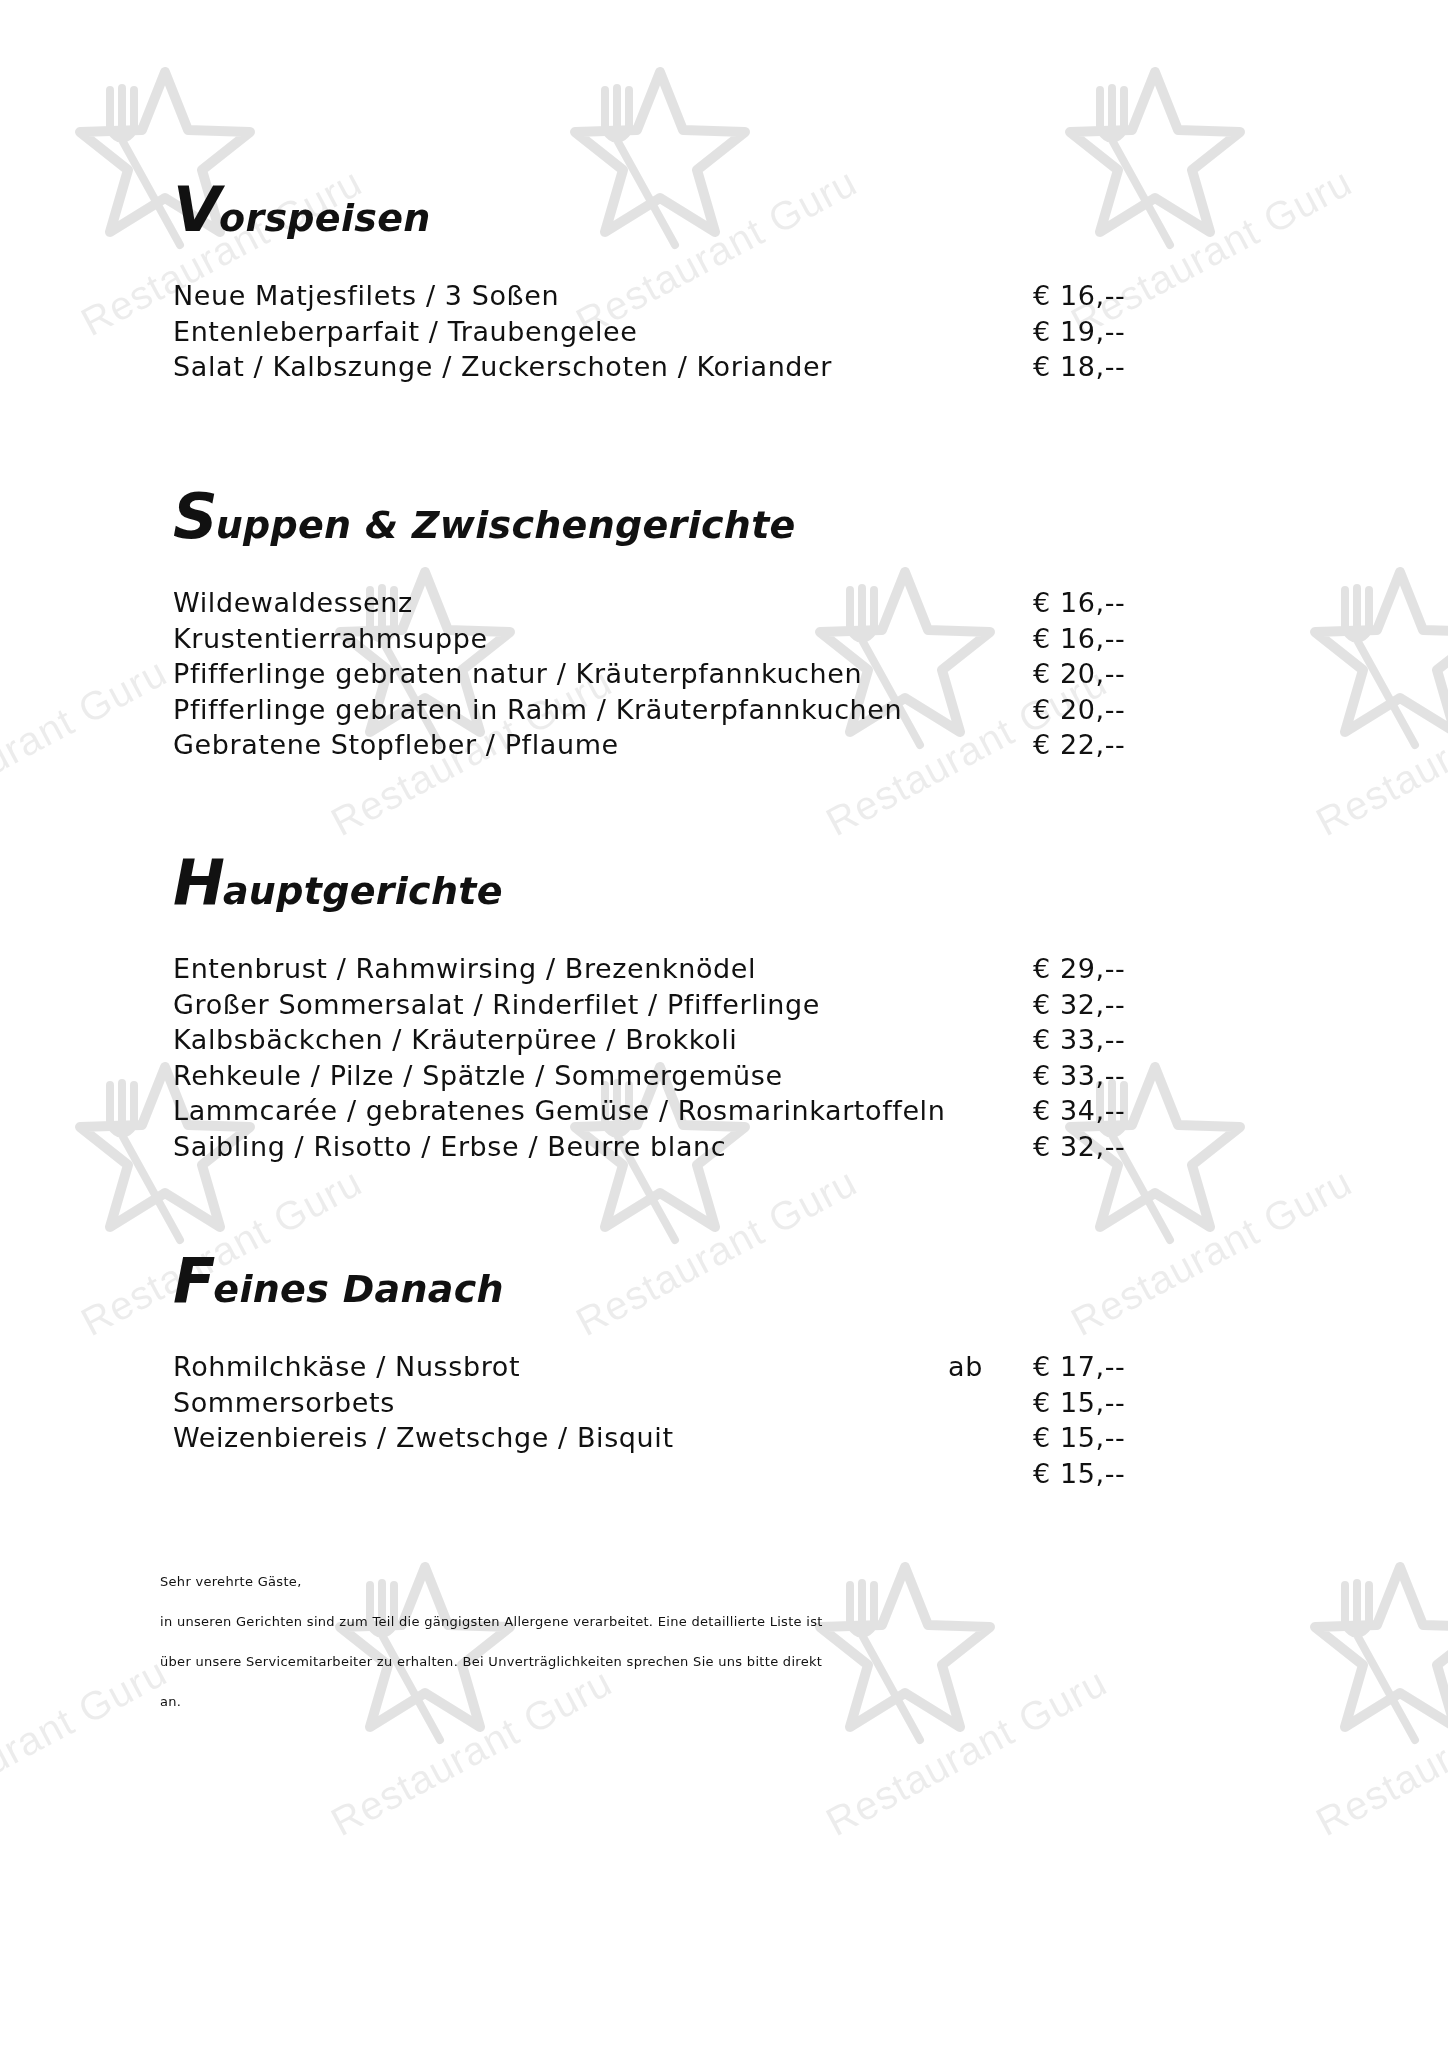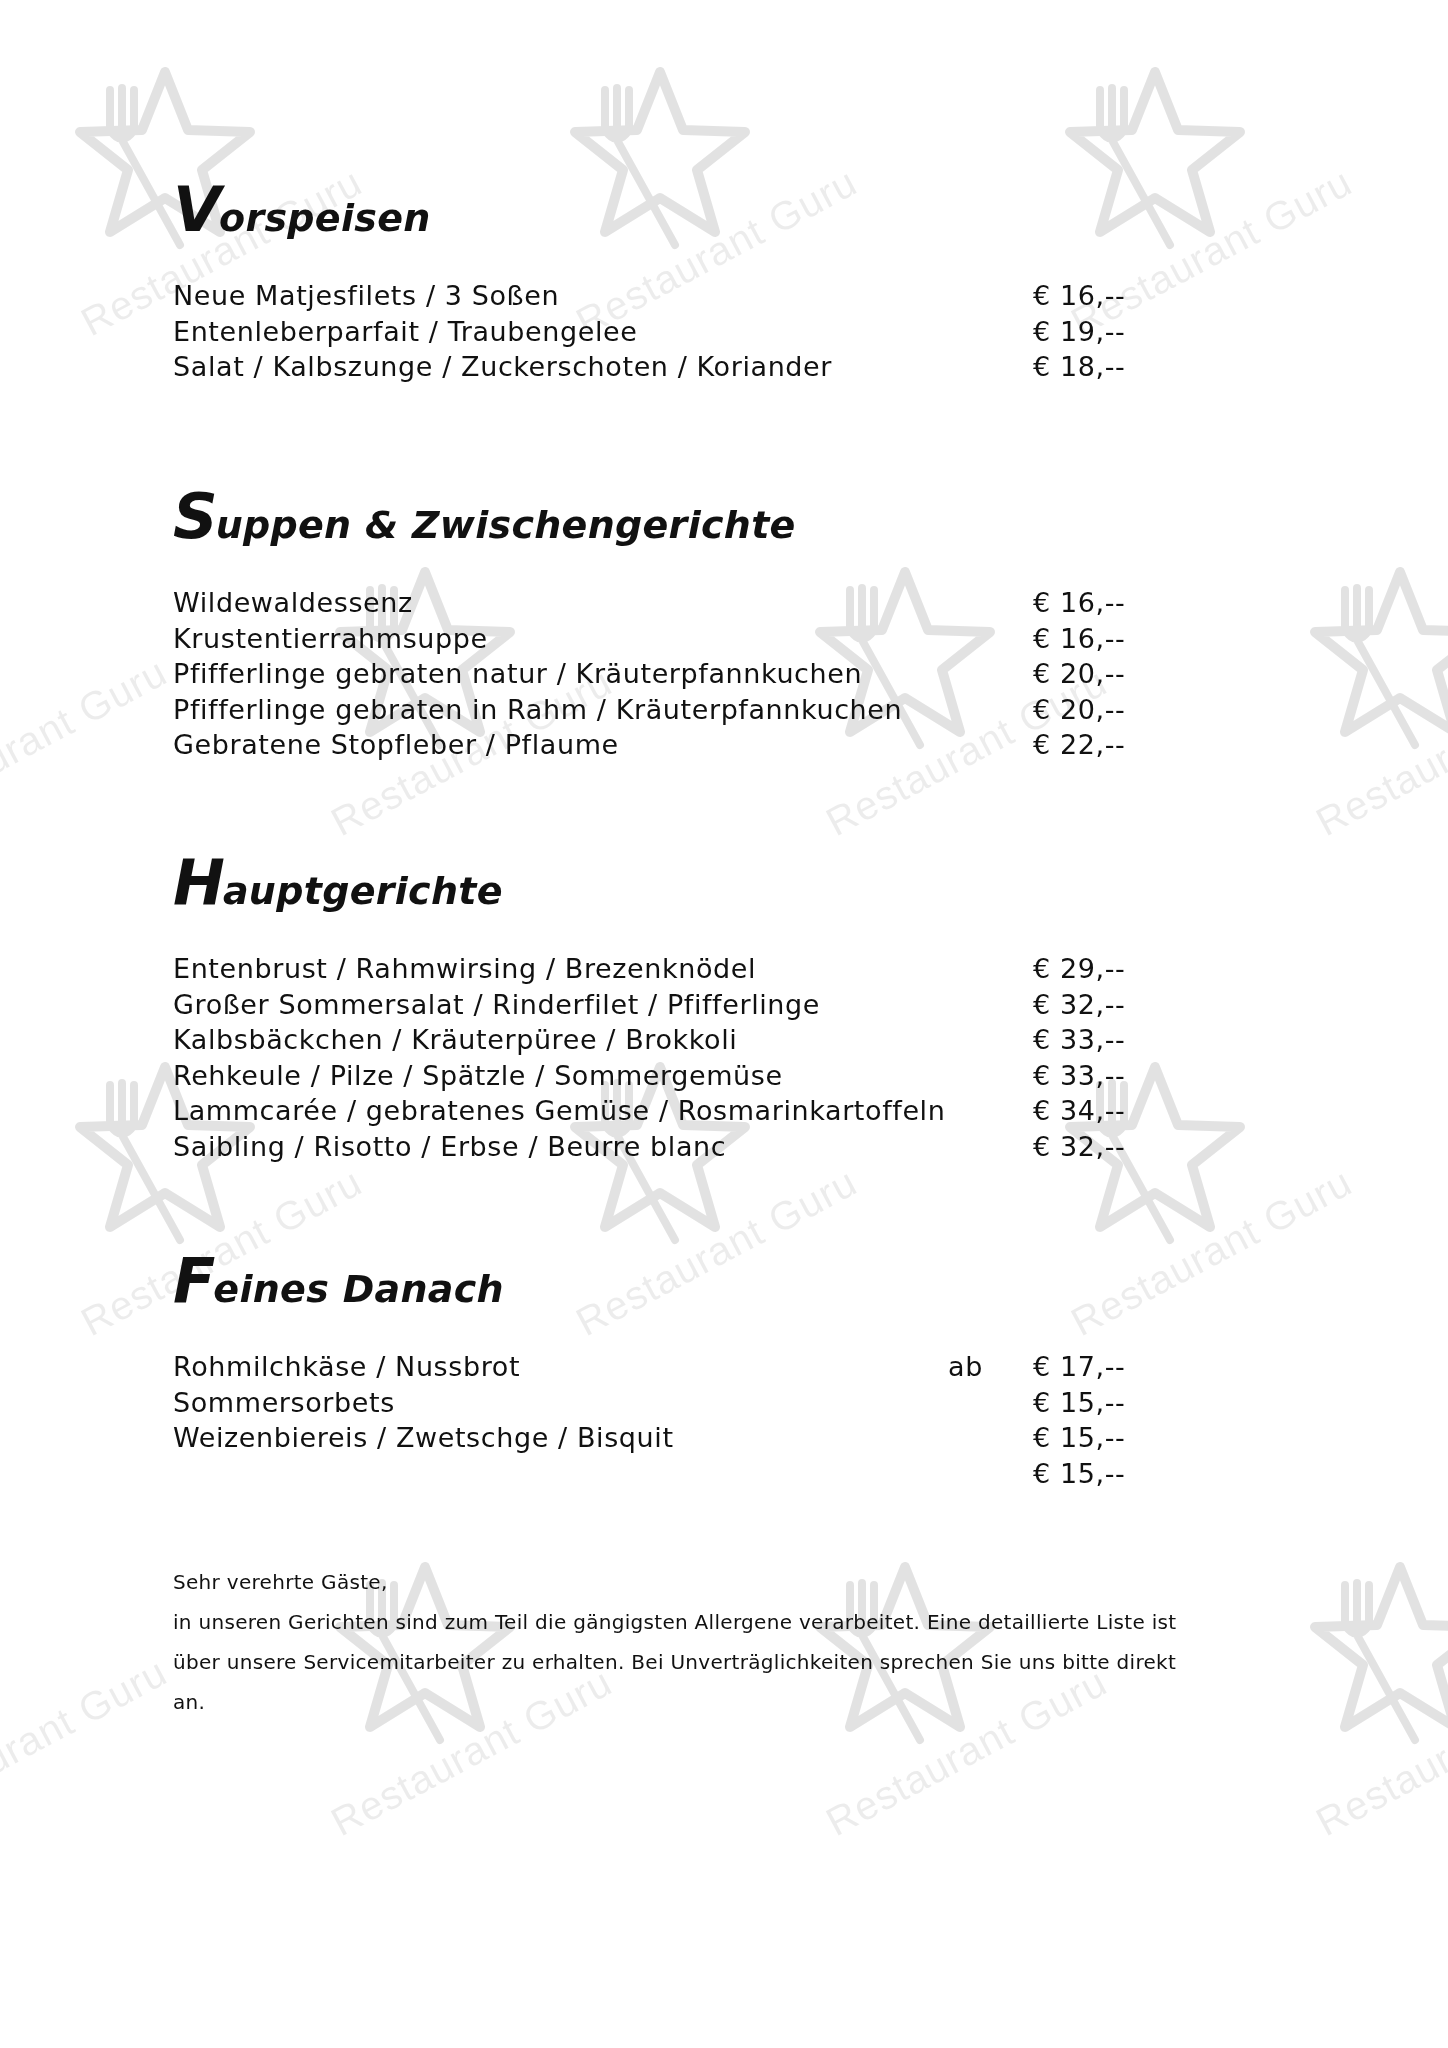--- a/index.html
+++ b/index.html
@@ -44,22 +44,22 @@
     height: 35.6px;
     line-height: 35.6px;
     font-size: 27px;
     letter-spacing: 0.6px;
     white-space: nowrap;
   }
   .item .name { position: absolute; left: 0; }
   .item .prefix { position: absolute; left: 775px; }
   .item .price { position: absolute; left: 860px; }
   .note {
-    position: absolute; left: 173px; top: 1562px; width: 1100px;
-    font-size: 20px; line-height: 40px; letter-spacing: 0.3px;
+    position: absolute; left: 160px; top: 1562px; width: 1100px;
+    font-size: 13px; line-height: 40px; letter-spacing: 0.3px;
   }
   .note p { margin: 0; }
 </style>
 </head>
 <body>
 
 <div class="wm-layer">
   <svg width="0" height="0" style="position:absolute">
     <defs>
       <g id="rg-logo">

